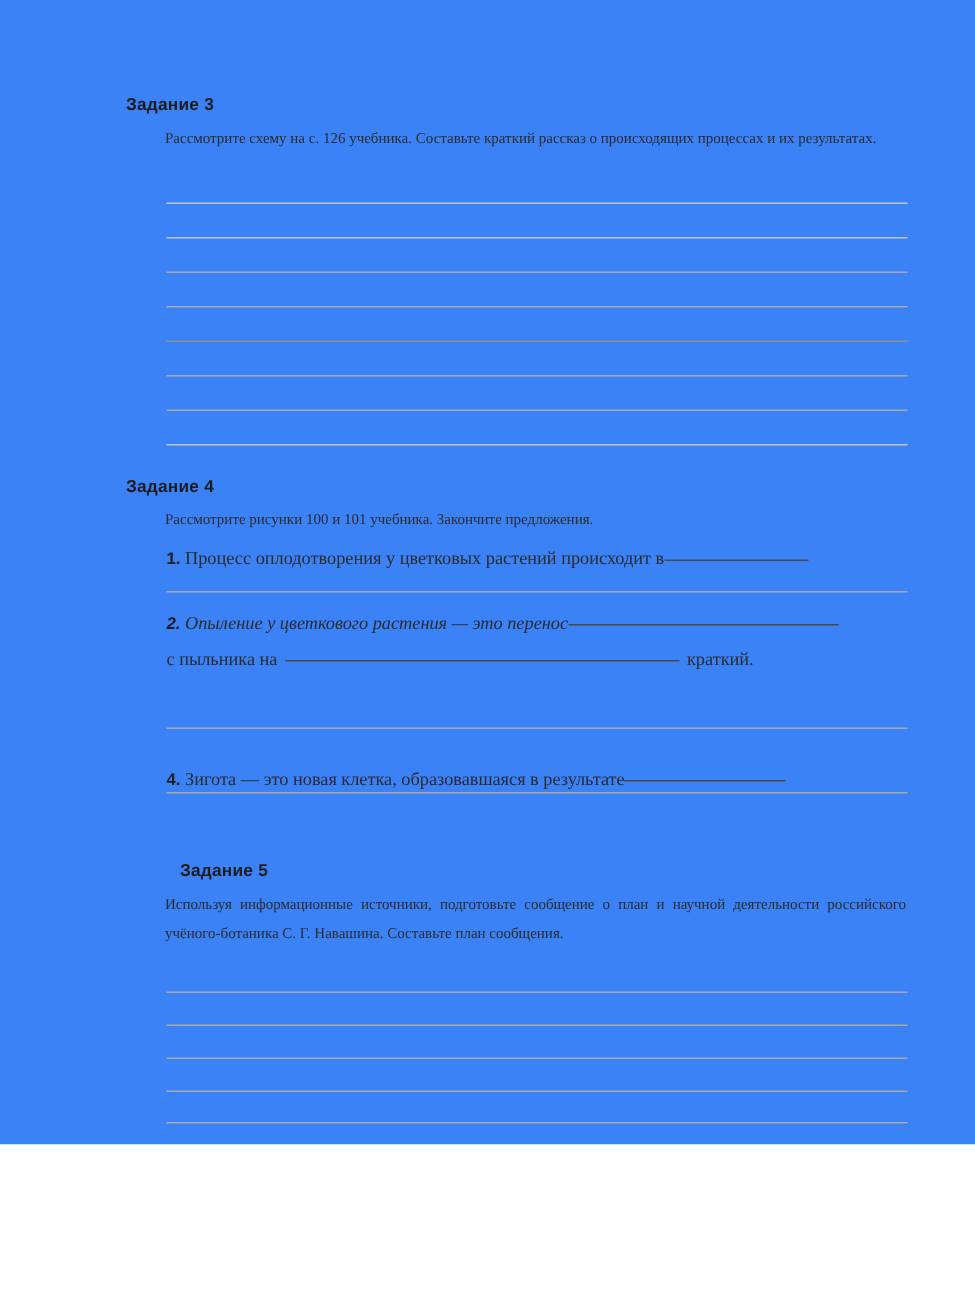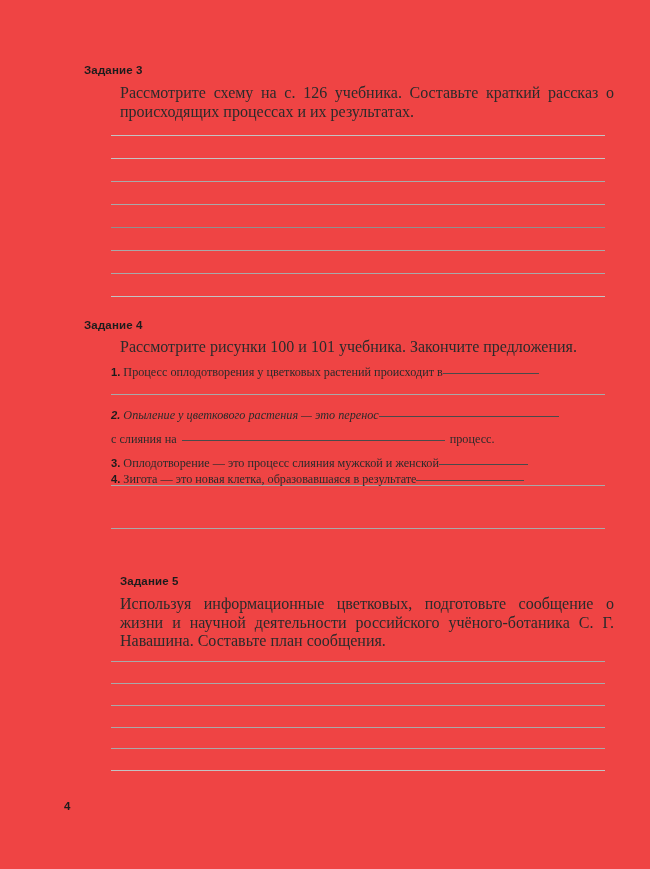--- a/index.html
+++ b/index.html
@@ -3,46 +3,46 @@
 <meta charset="utf-8">
 <style>
   html, body {
     margin: 0;
     padding: 0;
     background: #ffffff;
   }
   .page {
     position: relative;
     width: 650px;
-    height: 869px;
-    background: #ef4444;
+    height: 763px;
+    background: #3b82f6;
     overflow: hidden;
     font-family: "Liberation Serif", "DejaVu Serif", serif;
     color: #2b2b2b;
   }
 
   
   .task-heading {
     position: absolute;
     left: 84px;
     font-family: "Liberation Sans", "DejaVu Sans", sans-serif;
     font-weight: bold;
     font-size: 11.5px;
     letter-spacing: 0.15px;
     color: #1c1c1c;
     white-space: nowrap;
   }
 
   
   .task-text {
     position: absolute;
-    left: 120px;
+    left: 110px;
     width: 494px;
     font-family: "Liberation Serif", "DejaVu Serif", serif;
-    font-size: 16px;
+    font-size: 10px;
     line-height: 18.6px;
     color: #2b2b2b;
     text-align: justify;
   }
   .task-text.hyphenated {
     text-align: justify;
   }
 
   
   .item {
@@ -122,37 +122,34 @@
 
   <div class="item" style="top:363px;">
     <span class="num">1.</span><span class="txt">Процесс оплодотворения у цветковых растений происходит в</span><span class="blank-inline" style="width:96px;"></span>
   </div>
   <div class="rule" style="top:394px;"></div>
 
   <div class="item" style="top:406px;font-style:italic;">
     <span class="num">2.</span><span class="txt">Опыление у цветкового растения — это перенос</span><span class="blank-inline" style="width:180px;"></span>
   </div>
   <div class="item" style="top:430px;">
-    <span class="txt">с слияния на</span><span class="blank-inline" style="width:263px; margin:0 5px;"></span><span class="txt">процесс.</span>
+    <span class="txt">с пыльника на</span><span class="blank-inline" style="width:263px; margin:0 5px;"></span><span class="txt">краткий.</span>
   </div>
 
-  <div class="item" style="top:454px;">
-    <span class="num">3.</span><span class="txt">Оплодотворение — это процесс слияния мужской и женской</span><span class="blank-inline" style="width:89px;"></span>
-  </div>
   <div class="rule" style="top:485px;"></div>
 
-  <div class="item" style="top:470px;">
+  <div class="item" style="top:510px;">
     <span class="num">4.</span><span class="txt">Зигота — это новая клетка, образовавшаяся в результате</span><span class="blank-inline" style="width:108px;"></span>
   </div>
   <div class="rule" style="top:528px;"></div>
 
 
   <div class="task-heading" style="top:575px;margin-left:36px;">Задание 5</div>
 
-  <div class="task-text" style="top:595px;">Используя информационные цветковых, подготовьте сообщение о жизни и научной деятельности российского учёного-ботаника С. Г. Навашина. Составьте план сообщения.</div>
+  <div class="task-text" style="top:595px;">Используя информационные источники, подготовьте сообщение о план и научной деятельности российского учёного-ботаника С. Г. Навашина. Составьте план сообщения.</div>
 
   <div class="rule" style="top:661px;"></div>
   <div class="rule" style="top:683px;"></div>
   <div class="rule" style="top:705px;"></div>
   <div class="rule" style="top:727px;"></div>
   <div class="rule" style="top:748px;"></div>
   <div class="rule light" style="top:770px;"></div>
 
   <div class="page-number" style="top:800px;">4</div>
 

